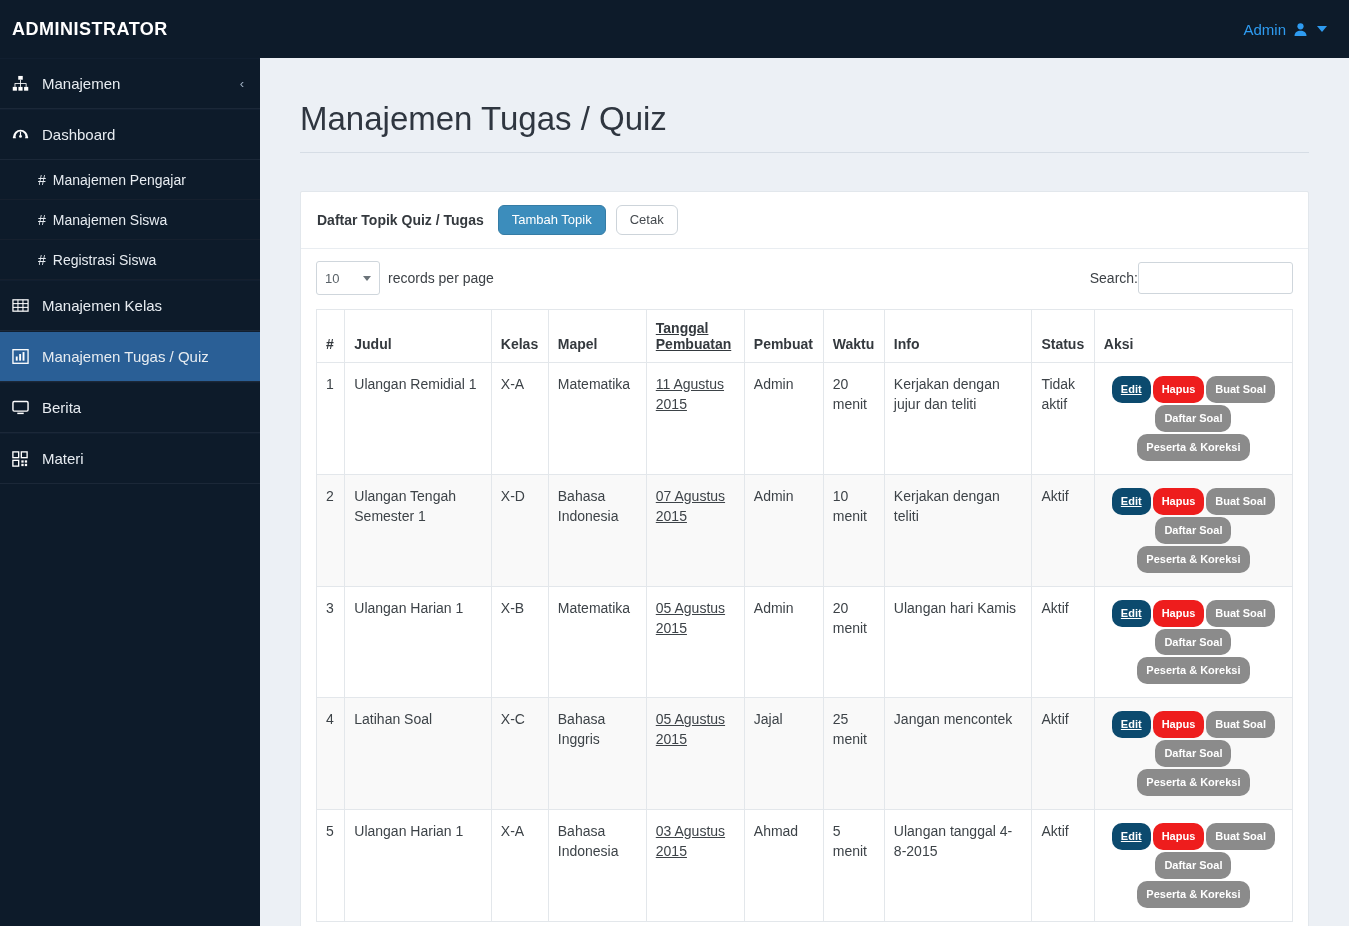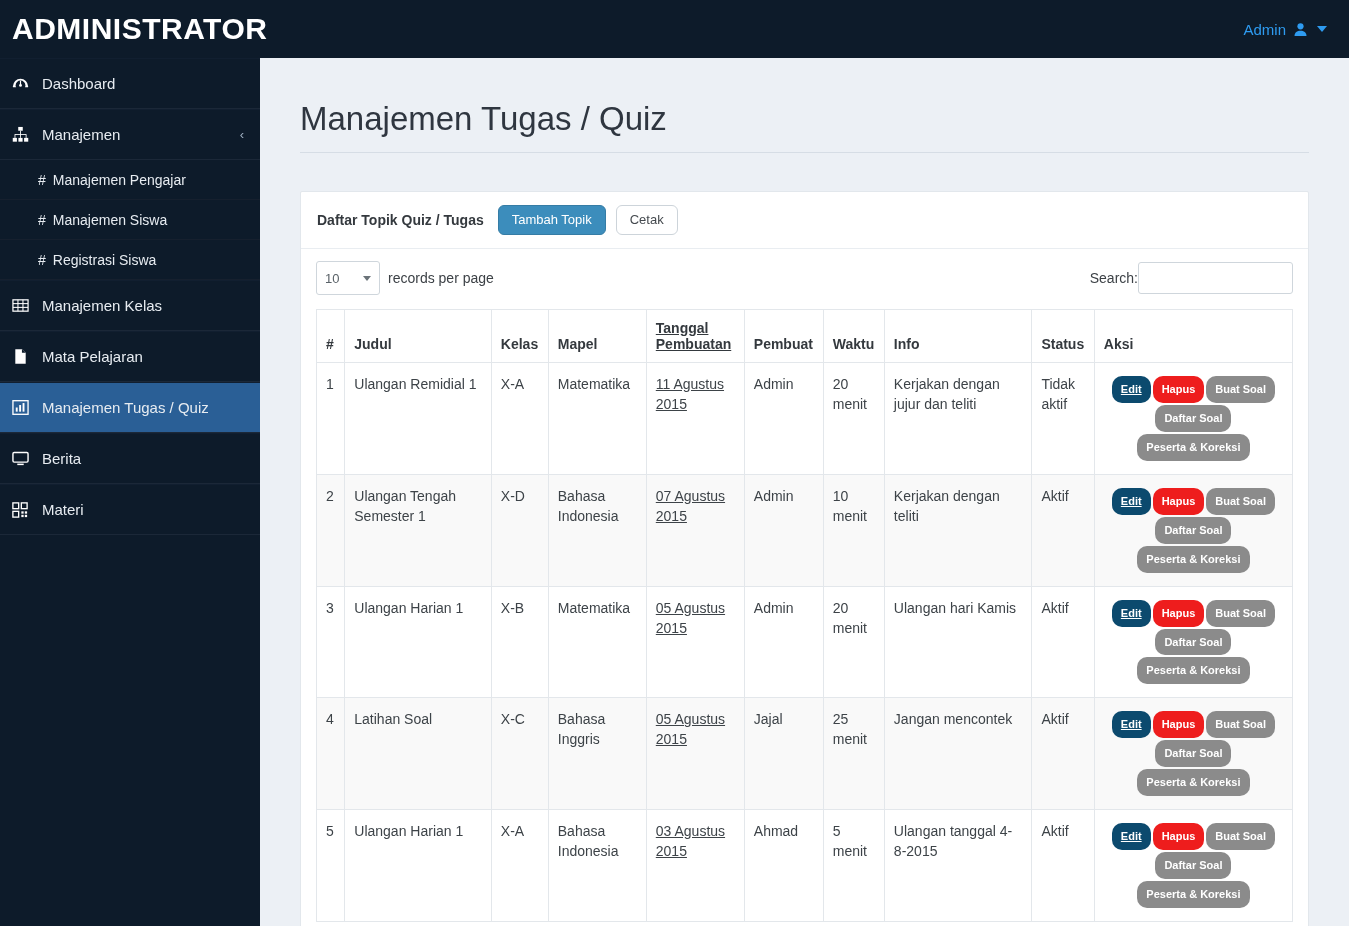--- a/index.html
+++ b/index.html
@@ -14,21 +14,21 @@
 
   
   .topbar {
     position: absolute; top: 0; left: 0; width: 1349px; height: 58px;
     background: #0d1b2a;
     display: flex; align-items: center; justify-content: space-between;
     z-index: 5;
   }
   .brand {
     width: 260px; padding-left: 12px;
-    color: #ffffff; font-size: 30px; font-weight: bold;
+    color: #ffffff; font-size: 18px; font-weight: bold;
     letter-spacing: 0.5px;
   }
   .topnav-right {
     display: flex; align-items: center; gap: 7px;
     padding-right: 22px; color: #2e9bf0; font-size: 15px;
   }
   .user-icon { display: inline-block; line-height: 0; }
   .caret-down {
     width: 0; height: 0; border-left: 5px solid transparent;
     border-right: 5px solid transparent; border-top: 6px solid #2e9bf0;
@@ -189,47 +189,47 @@
       </span>
       <span class="caret-down"></span>
     </div>
   </div>
 
   <div class="sidebar">
 
     <div class="side-item">
       <span class="ico">
         <svg width="17" height="17" viewBox="0 0 18 18">
-            <path d="M1 12a8 8 0 1 1 16 0v1H1z" fill="#ffffff"></path>
-            <circle cx="9" cy="11" r="5.2" fill="#0d1b2a"></circle>
-            <circle cx="9" cy="11" r="1.5" fill="#ffffff"></circle>
-            <rect x="8.4" y="6" width="1.2" height="5" fill="#ffffff"></rect>
-          </svg>
-      </span>
-      <span>Dashboard</span>
-    </div>
-
-    <div class="side-item">
-      <span class="ico">
-        <svg width="17" height="17" viewBox="0 0 18 18">
             <rect x="6.6" y="1" width="4.8" height="4" fill="#ffffff"></rect>
             <rect x="0.8" y="12.6" width="4.4" height="4" fill="#ffffff"></rect>
             <rect x="6.8" y="12.6" width="4.4" height="4" fill="#ffffff"></rect>
             <rect x="12.8" y="12.6" width="4.4" height="4" fill="#ffffff"></rect>
             <rect x="8.6" y="5" width="0.9" height="4" fill="#ffffff"></rect>
             <rect x="3" y="8.6" width="12" height="0.9" fill="#ffffff"></rect>
             <rect x="2.7" y="8.8" width="0.9" height="3.8" fill="#ffffff"></rect>
             <rect x="8.6" y="8.8" width="0.9" height="3.8" fill="#ffffff"></rect>
             <rect x="14.5" y="8.8" width="0.9" height="3.8" fill="#ffffff"></rect>
           </svg>
       </span>
       <span>Manajemen</span>
       <span class="chev">‹</span>
     </div>
 
+    <div class="side-item">
+      <span class="ico">
+        <svg width="17" height="17" viewBox="0 0 18 18">
+            <path d="M1 12a8 8 0 1 1 16 0v1H1z" fill="#ffffff"></path>
+            <circle cx="9" cy="11" r="5.2" fill="#0d1b2a"></circle>
+            <circle cx="9" cy="11" r="1.5" fill="#ffffff"></circle>
+            <rect x="8.4" y="6" width="1.2" height="5" fill="#ffffff"></rect>
+          </svg>
+      </span>
+      <span>Dashboard</span>
+    </div>
+
     <div class="side-sub">
       <span class="hash">#</span>
       <span>Manajemen Pengajar</span>
     </div>
     <div class="side-sub">
       <span class="hash">#</span>
       <span>Manajemen Siswa</span>
     </div>
     <div class="side-sub">
       <span class="hash">#</span>
@@ -242,29 +242,20 @@
             <rect x="1" y="3" width="16" height="12" fill="none" stroke="#ffffff" stroke-width="1.3"></rect>
             <line x1="1" y1="7" x2="17" y2="7" stroke="#ffffff" stroke-width="1.1"></line>
             <line x1="1" y1="11" x2="17" y2="11" stroke="#ffffff" stroke-width="1.1"></line>
             <line x1="6.3" y1="3" x2="6.3" y2="15" stroke="#ffffff" stroke-width="1.1"></line>
             <line x1="11.6" y1="3" x2="11.6" y2="15" stroke="#ffffff" stroke-width="1.1"></line>
           </svg>
       </span>
       <span>Manajemen Kelas</span>
     </div>
 
-    <div class="side-item">
-      <span class="ico">
-        <svg width="17" height="17" viewBox="0 0 18 18">
-            <path d="M3.5 1.2h7L14.5 5v11.8h-11z" fill="#ffffff"></path>
-            <path d="M10.5 1.2V5h4z" fill="#0d1b2a"></path>
-          </svg>
-      </span>
-      <span>Mata Pelajaran</span>
-    </div>
 
     <div class="side-item active">
       <span class="ico">
         <svg width="17" height="17" viewBox="0 0 18 18">
             <rect x="1" y="1.8" width="16" height="14.4" fill="none" stroke="#ffffff" stroke-width="1.4"></rect>
             <rect x="4" y="9" width="2" height="4.4" fill="#ffffff"></rect>
             <rect x="7.6" y="6.4" width="2" height="7" fill="#ffffff"></rect>
             <rect x="11.2" y="4.3" width="2" height="9.1" fill="#ffffff"></rect>
           </svg>
       </span>

